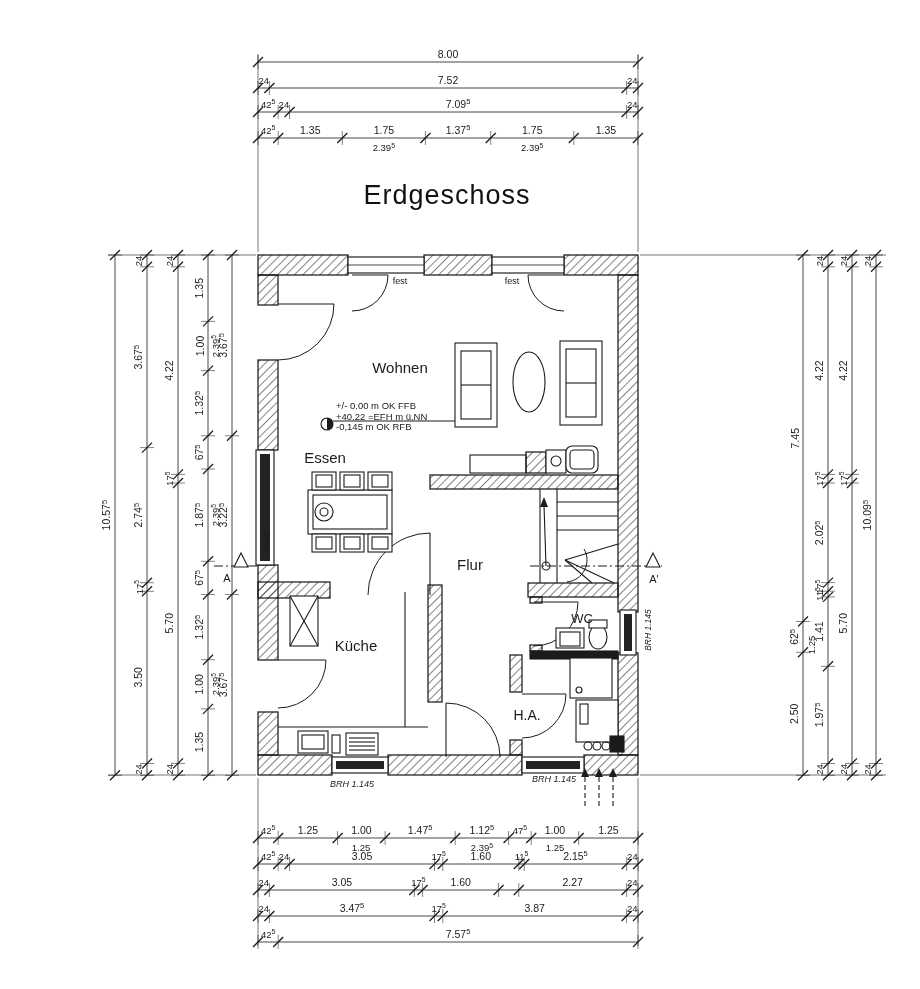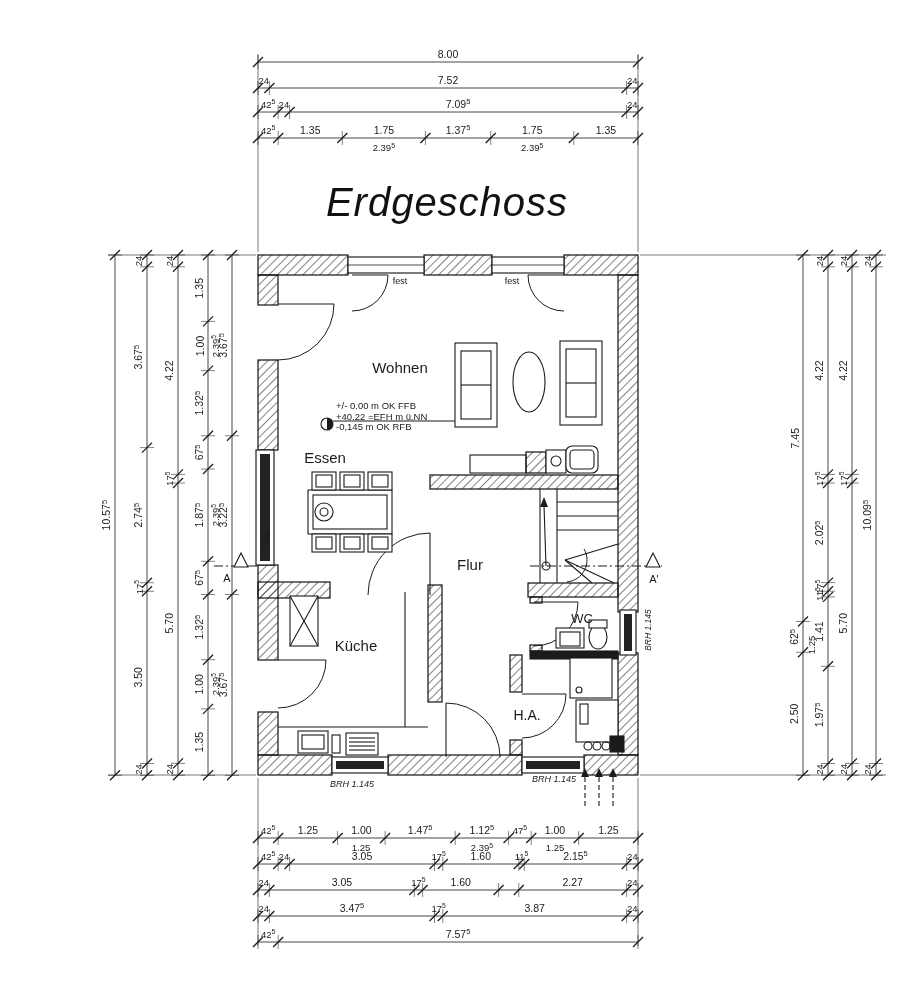--- a/index.html
+++ b/index.html
@@ -1,19 +1,19 @@
 <!DOCTYPE html>
 <html><head>
 <meta charset="utf-8">
 <style>
   html,body{margin:0;padding:0;background:#fff;}
   .canvas{position:relative;width:920px;height:989px;background:#fff;overflow:hidden;
           font-family:"Liberation Sans",sans-serif;color:#1b1b1b;}
   .title{position:absolute;left:447px;top:180px;transform:translateX(-50%);
-         font-size:40px;letter-spacing:1px;color:#111;white-space:nowrap;font-style:italic;}
+         font-size:27px;letter-spacing:1px;color:#111;white-space:nowrap;}
   svg text{font-family:"Liberation Sans",sans-serif;fill:#1b1b1b;}
 </style>
 </head>
 <body>
 
 <div class="canvas">
   <div class="title">Erdgeschoss</div>
   <svg id="plan-svg" width="920" height="989" viewBox="0 0 920 989">
     <defs>
       <pattern id="h45" width="6" height="6" patternUnits="userSpaceOnUse" patternTransform="rotate(45)">

